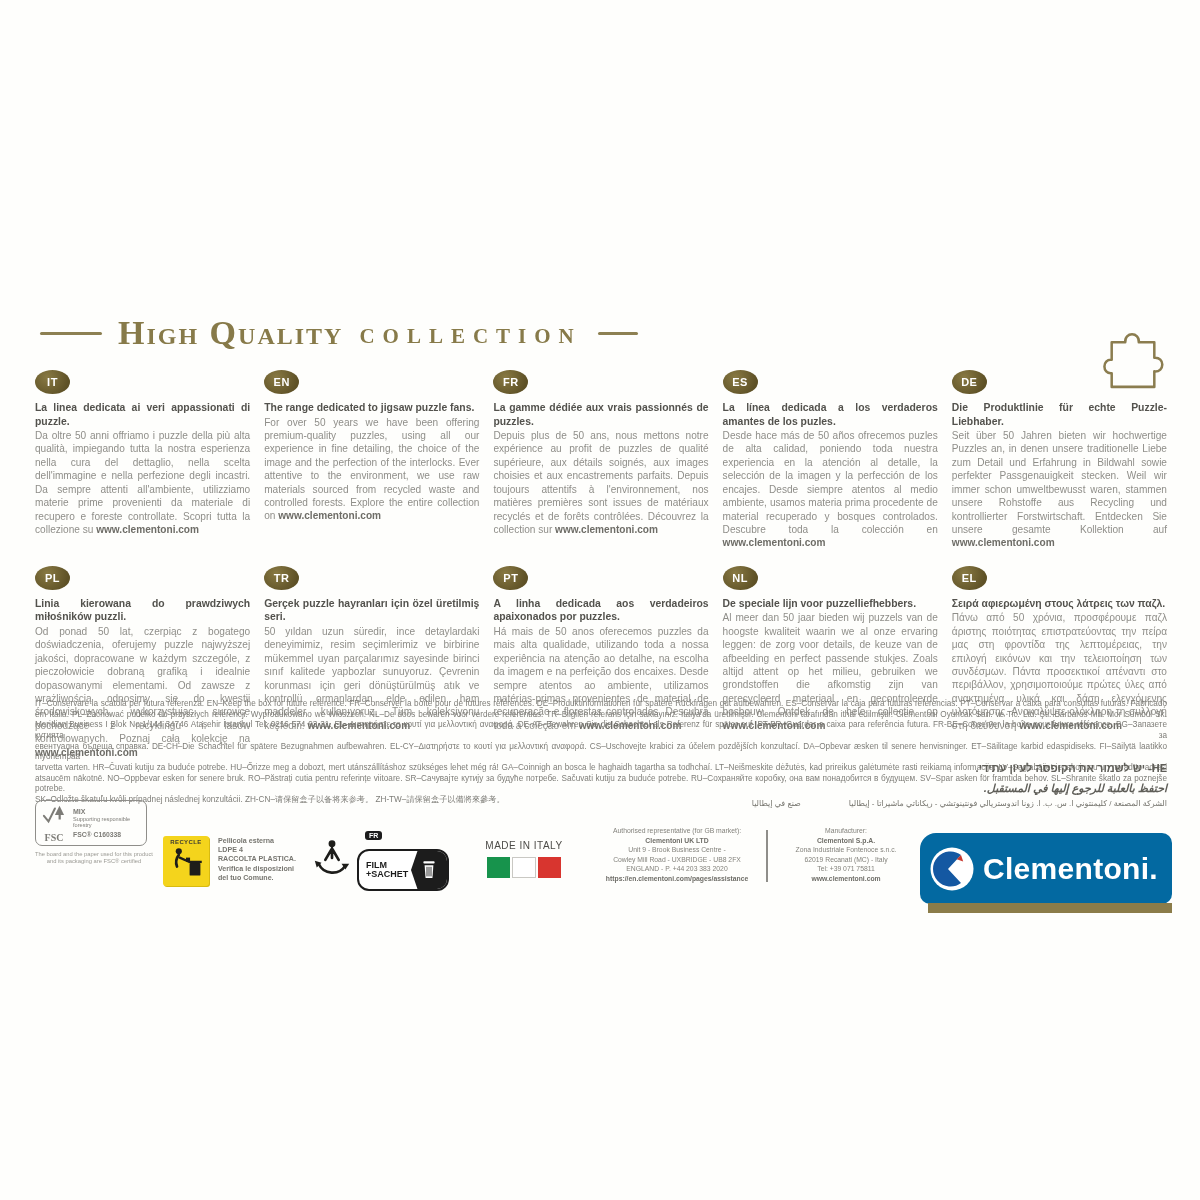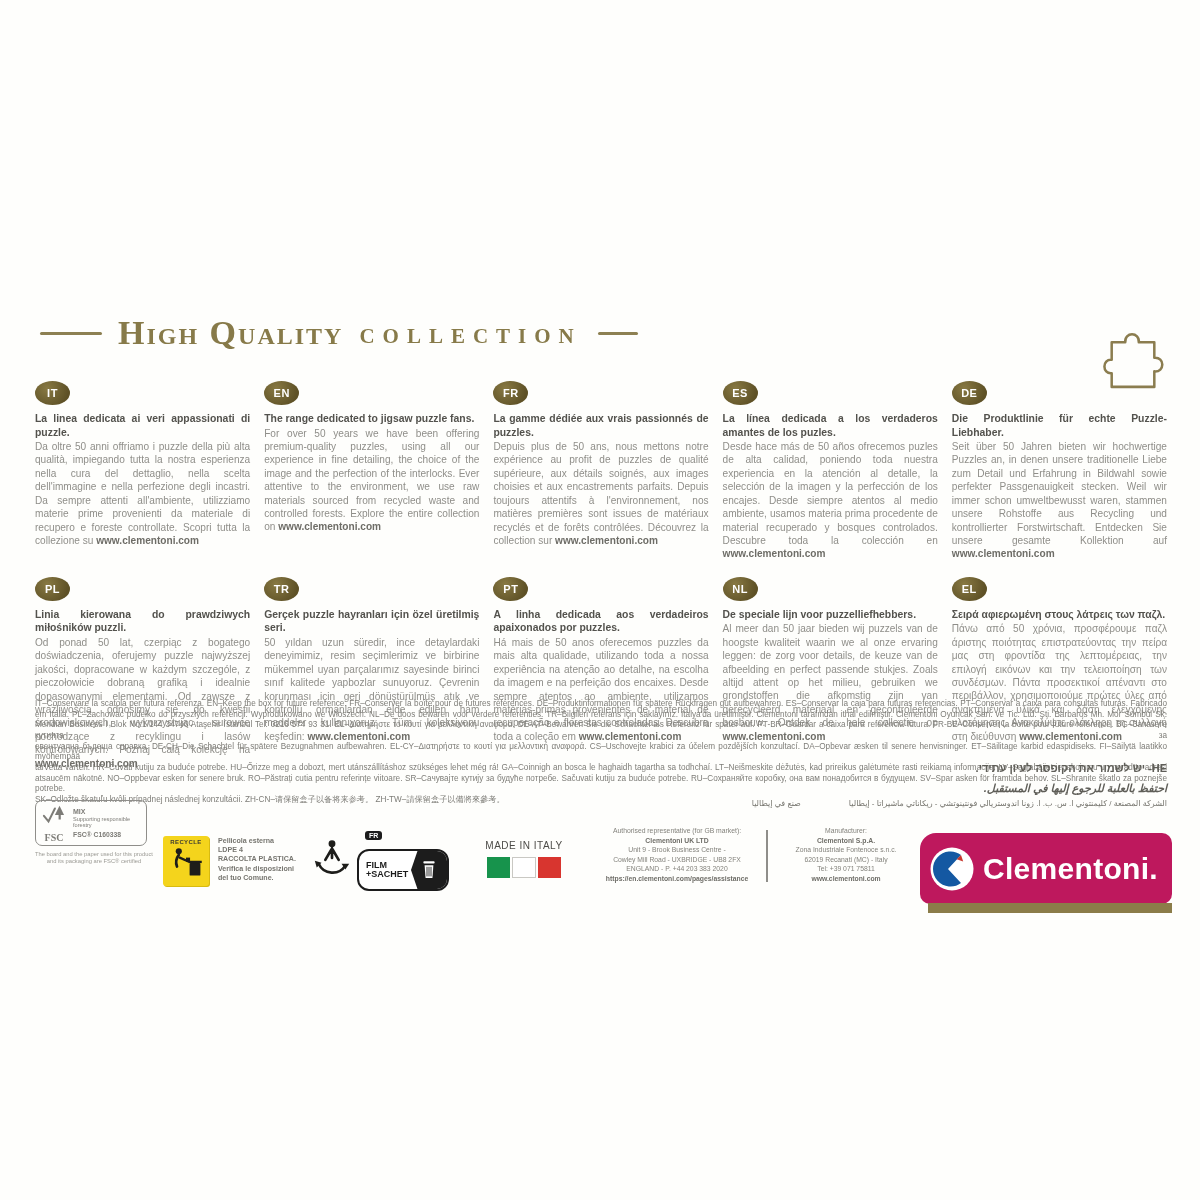--- a/index.html
+++ b/index.html
@@ -11,21 +11,21 @@
   .rule{height:3px;background:#8d8052;border-radius:2px;}
   .rule-left{width:62px;}
   .rule-right{width:40px;}
   .hq-title{font-family:"Liberation Serif",serif;font-weight:700;color:#877a49;
             font-variant:small-caps;font-size:34px;letter-spacing:2px;line-height:1;}
   .coll-title{font-family:"Liberation Serif",serif;font-weight:700;color:#877a49;
             font-size:21px;letter-spacing:8px;line-height:1;padding-top:6px;}
   .puzzle-icon{position:absolute;left:1102px;top:314px;}
 
   
-  .lang-grid{position:absolute;left:35px;top:381px;width:1132px;display:grid;
+  .lang-grid{position:absolute;left:35px;top:370px;width:1132px;display:grid;
              grid-template-columns:repeat(5,1fr);column-gap:14px;row-gap:16px;}
   .lang-card{min-height:128px;}
   .lang-badge{width:35px;height:24px;border-radius:50%;
               background:radial-gradient(circle at 35% 30%, #887943, #5e5126 75%);
               color:#fff;font-weight:700;font-size:11px;display:flex;align-items:center;
               justify-content:center;letter-spacing:.5px;margin-bottom:7px;}
   .lang-title{font-size:10.4px;font-weight:700;color:#53524d;line-height:1.3;
               text-align:justify;margin-bottom:1px;}
   .lang-body{font-size:10.1px;color:#8f8e89;line-height:1.33;text-align:justify;}
   .lang-body .link{font-weight:700;color:#6e6d67;}
@@ -78,21 +78,21 @@
   .flag-green{background:#17934c;}
   .flag-white{background:#fff;border:1px solid #c9c8c3;box-sizing:border-box;}
   .flag-red{background:#d8352f;}
 
   .address{font-size:6.8px;color:#83827c;line-height:1.4;text-align:center;}
   .address .b{font-weight:700;color:#6e6d67;}
   .uk-address{position:absolute;left:594px;top:826px;width:166px;}
   .divider-v{position:absolute;left:766px;top:830px;width:1.5px;height:52px;background:#8f8e8a;}
   .mfr-address{position:absolute;left:776px;top:826px;width:140px;}
 
-  .clem-logo{position:absolute;left:920px;top:833px;width:252px;height:71px;background:#be185d;
+  .clem-logo{position:absolute;left:920px;top:833px;width:252px;height:71px;background:#0369a1;
              border-radius:16px 10px 10px 10px;display:flex;align-items:center;padding-left:9px;gap:8px;box-sizing:border-box;}
   .clem-text{color:#fff;font-size:30px;font-weight:700;letter-spacing:.3px;}
   .clem-shadow{position:absolute;left:928px;top:903px;width:244px;height:10px;background:#8b7c49;}
 </style>
 </head>
 <body>
 
 <div class="page">
 
   <div class="header">

